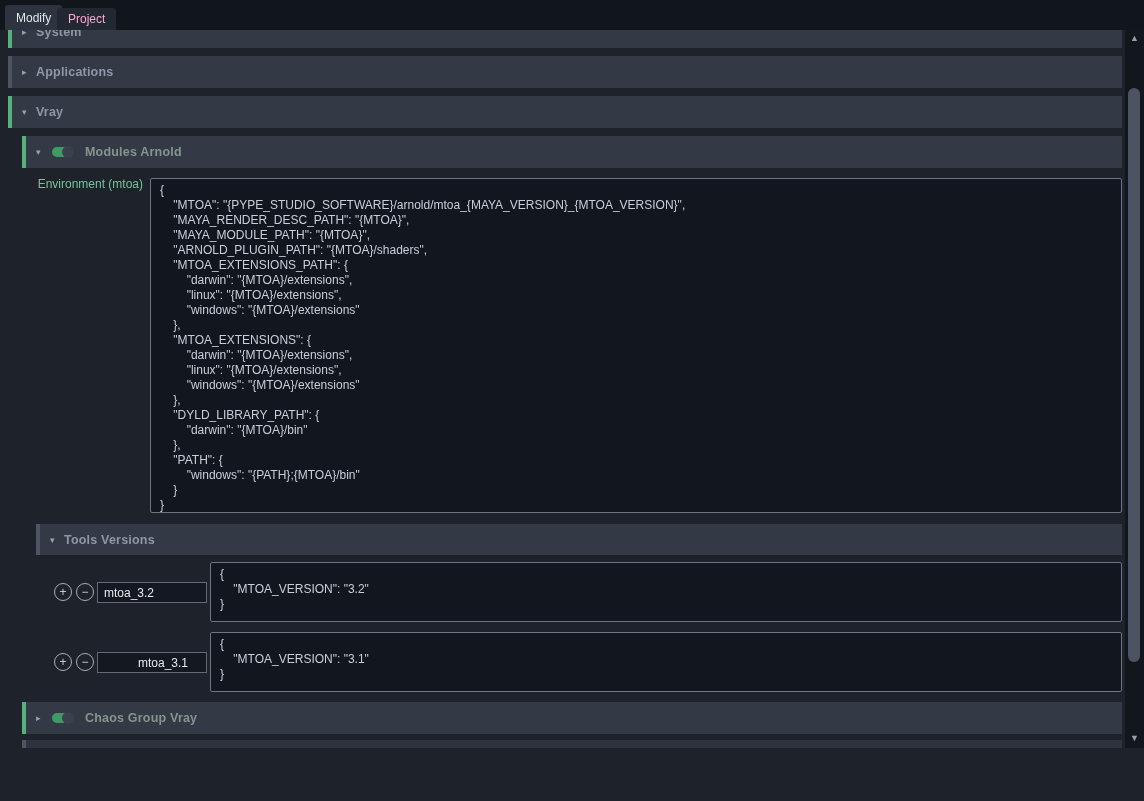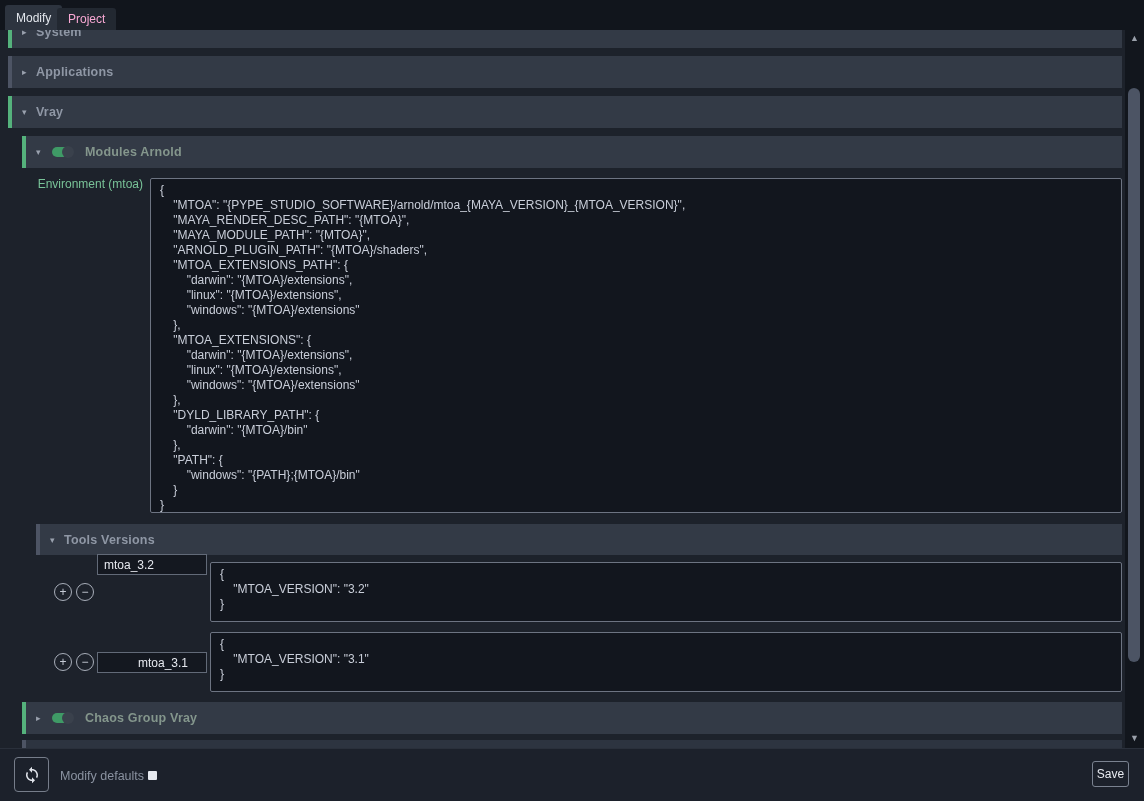--- a/index.html
+++ b/index.html
@@ -122,21 +122,21 @@
     }
 }</textarea>
 
     <div class="hdr hdr-gray" style="left:36px; top:494px; width:1086px; height:31px;">
       <span class="tri">▾</span>
       <span class="ttl">Tools Versions</span>
     </div>
 
     <button class="circ" style="left:54px; top:553px;">+</button>
     <button class="circ" style="left:76px; top:553px;">−</button>
-    <input class="txtin" style="left: 97px; top: 524px;" type="text" value="mtoa_3.2">
+    <input class="txtin" style="left: 97px; top: 552px;" type="text" value="mtoa_3.2">
     <textarea class="code" style="left: 210px; top: 532px; width: 912px; height: 60px;" spellcheck="false">{
     "MTOA_VERSION": "3.2"
 }</textarea>
 
     <button class="circ" style="left:54px; top:623px;">+</button>
     <button class="circ" style="left:76px; top:623px;">−</button>
     <input class="txtin" style="left: 97px; top: 622px; padding-left: 40px;" type="text" value="mtoa_3.1">
     <textarea class="code" style="left: 210px; top: 602px; width: 912px; height: 60px;" spellcheck="false">{
     "MTOA_VERSION": "3.1"
 }</textarea>
@@ -149,26 +149,14 @@
 
     <div class="stub" style="left:22px; top:710px; width:1100px; height:8px;"></div>
   </div>
 
   <div class="sb">
     <div class="sb-btn" style="top:0;">▲</div>
     <div class="sb-thumb"></div>
     <div class="sb-btn" style="bottom:2px;">▼</div>
   </div>
 
-  <div class="footer">
-    <button class="refresh-btn">
-      <span style="display:flex;">
-        <svg width="18" height="18" viewBox="0 0 24 24">
-          <path fill="#e2e5ec" d="M12 4V1L8 5l4 4V6c3.31 0 6 2.69 6 6 0 1.01-.25 1.97-.7 2.8l1.46 1.46A7.93 7.93 0 0 0 20 12c0-4.42-3.58-8-8-8zm0 14c-3.31 0-6-2.69-6-6 0-1.01.25-1.97.7-2.8L5.24 7.74A7.93 7.93 0 0 0 4 12c0 4.42 3.58 8 8 8v3l4-4-4-4v3z"></path>
-        </svg>
-      </span>
-    </button>
-    <div class="modify-lbl">Modify defaults</div>
-    <div class="chk"></div>
-    <button class="save-btn">Save</button>
-  </div>
 
 </div>
 
 </body></html>

